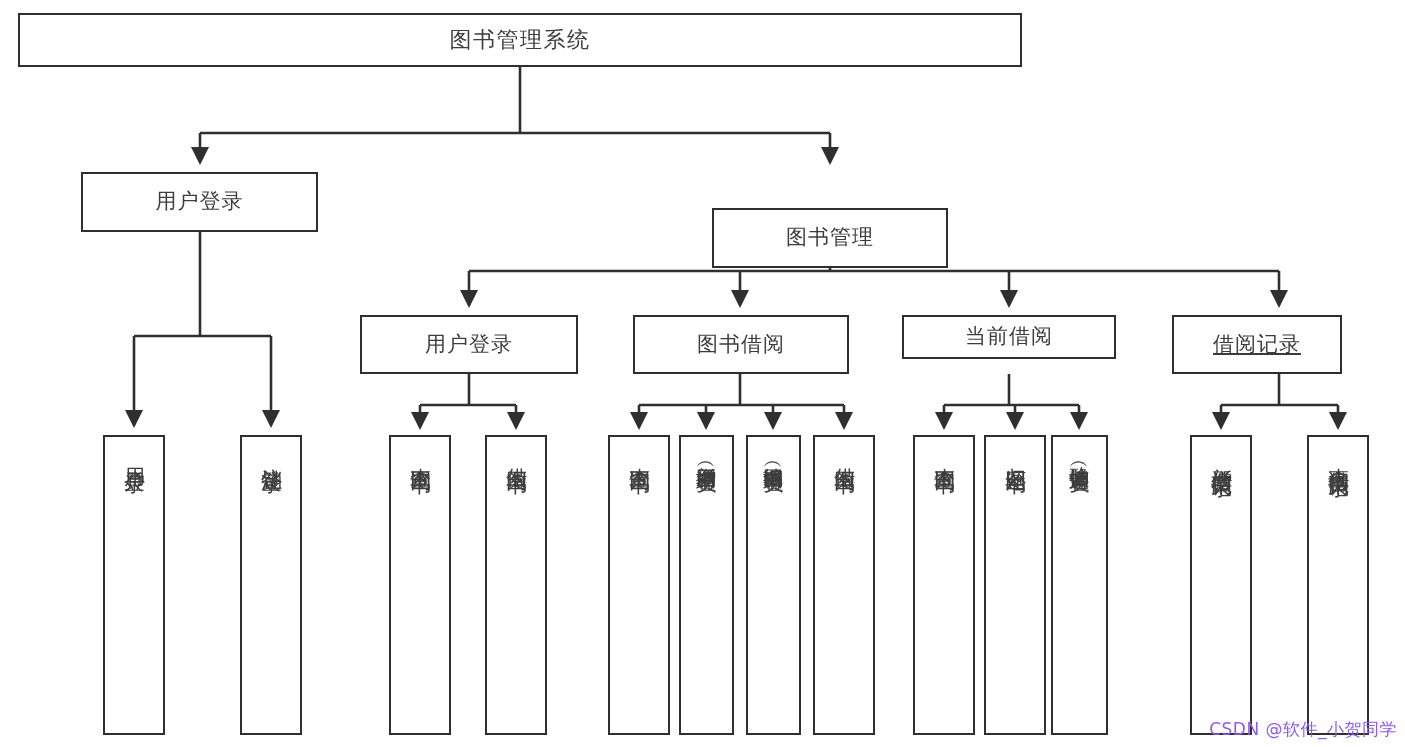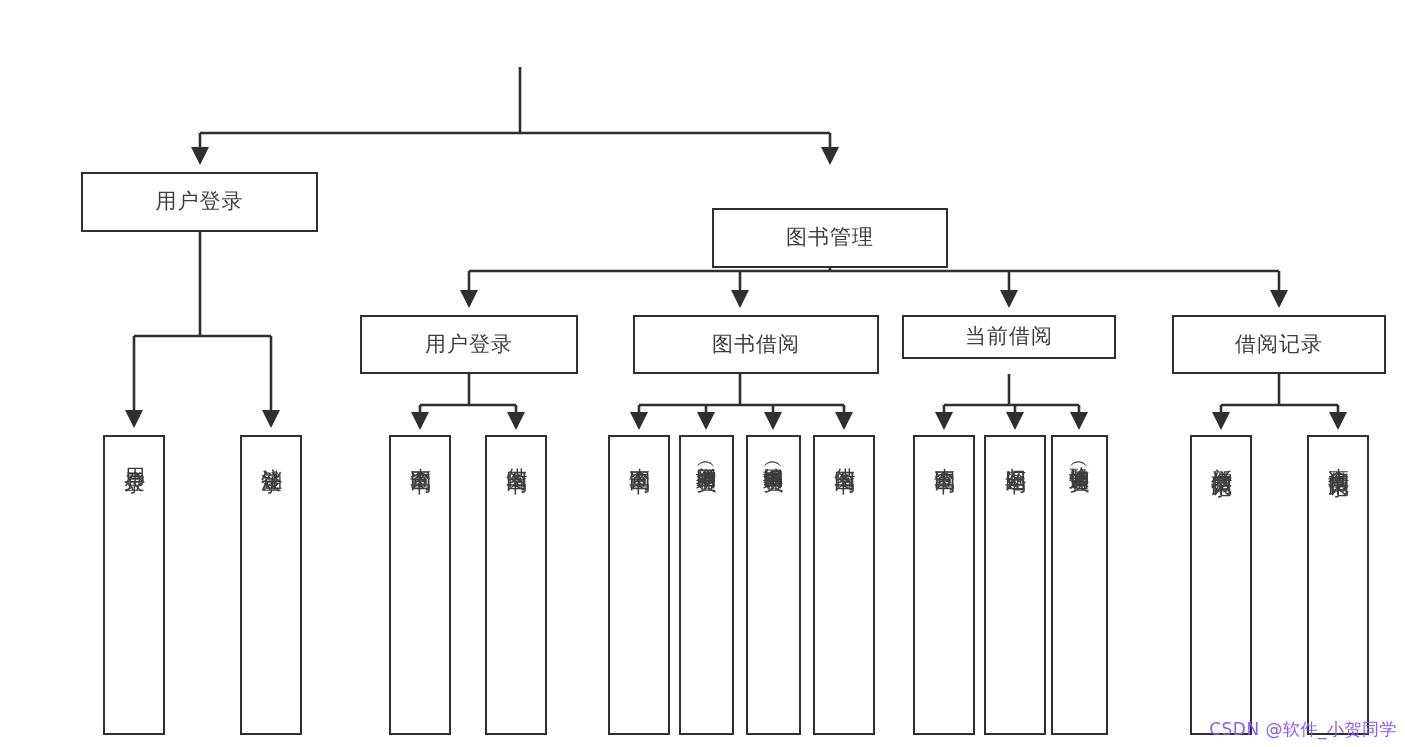--- a/index.html
+++ b/index.html
@@ -130,38 +130,41 @@
       <path d="M 1015 405 L 1015 427" marker-end="url(#arrow)"></path>
       <path d="M 1079 405 L 1079 427" marker-end="url(#arrow)"></path>
 
       <path d="M 1279 374 L 1279 405"></path>
       <path d="M 1221 405 L 1338 405"></path>
       <path d="M 1221 405 L 1221 427" marker-end="url(#arrow)"></path>
       <path d="M 1338 405 L 1338 427" marker-end="url(#arrow)"></path>
     </g>
   </svg>
 
+  <div class="node horiz root" style="left: 18px; top: 13px; width: 1004px; height: 54px;">
+    <span class="lbl">图书管理系统</span>
+  </div>
 
   <div class="node horiz" style="left: 81px; top: 172px; width: 237px; height: 60px;">
     <span class="lbl">用户登录</span>
   </div>
   <div class="node horiz" style="left: 712px; top: 172px; width: 236px; height: 60px; margin-top: 36px;">
     <span class="lbl">图书管理</span>
   </div>
 
   <div class="node horiz" style="left: 360px; top: 315px; width: 218px; height: 59px;">
     <span class="lbl">用户登录</span>
   </div>
-  <div class="node horiz" style="left: 633px; top: 315px; width: 246px; height: 59px;">
+  <div class="node horiz" style="left: 633px; top: 315px; width: 216px; height: 59px;">
     <span class="lbl">图书借阅</span>
   </div>
   <div class="node horiz" style="left: 902px; top: 315px; width: 214px; height: 44px;">
     <span class="lbl">当前借阅</span>
   </div>
-  <div class="node horiz" style="left: 1172px; top: 315px; width: 214px; height: 59px;">
+  <div class="node horiz" style="left: 1172px; top: 315px; width: 170px; height: 59px; text-decoration: underline;">
     <span class="lbl">借阅记录</span>
   </div>
 
   <div class="node vert" style="left: 103px; top: 435px; width: 62px; height: 300px;">
     <span class="lbl">用户登录</span>
   </div>
   <div class="node vert" style="left: 240px; top: 435px; width: 62px; height: 300px;">
     <span class="lbl">注销登录</span>
   </div>
   <div class="node vert" style="left: 389px; top: 435px; width: 62px; height: 300px;">

